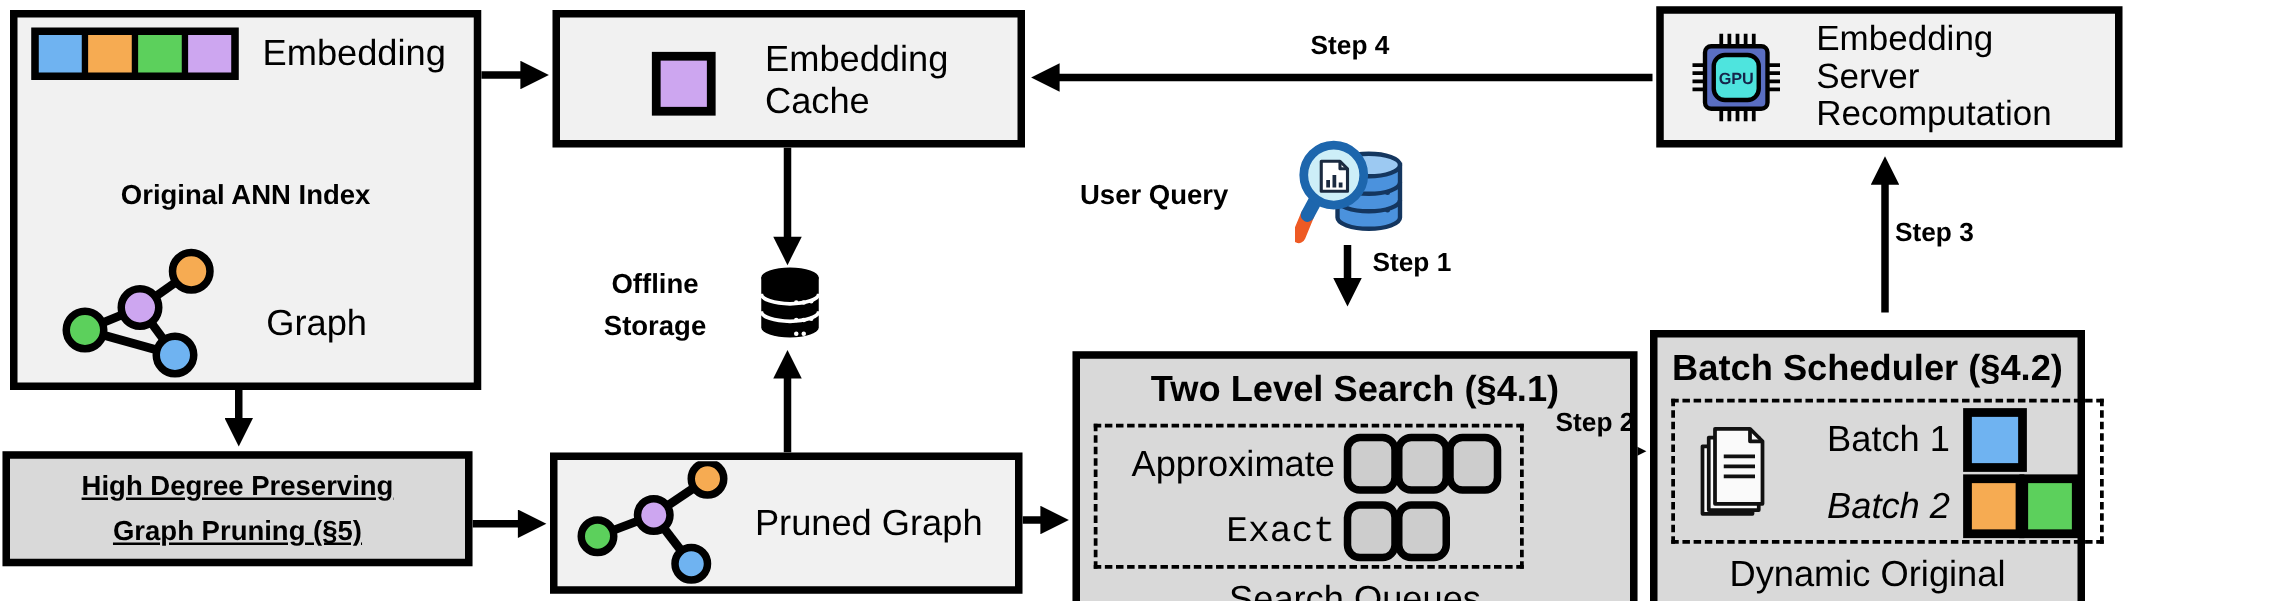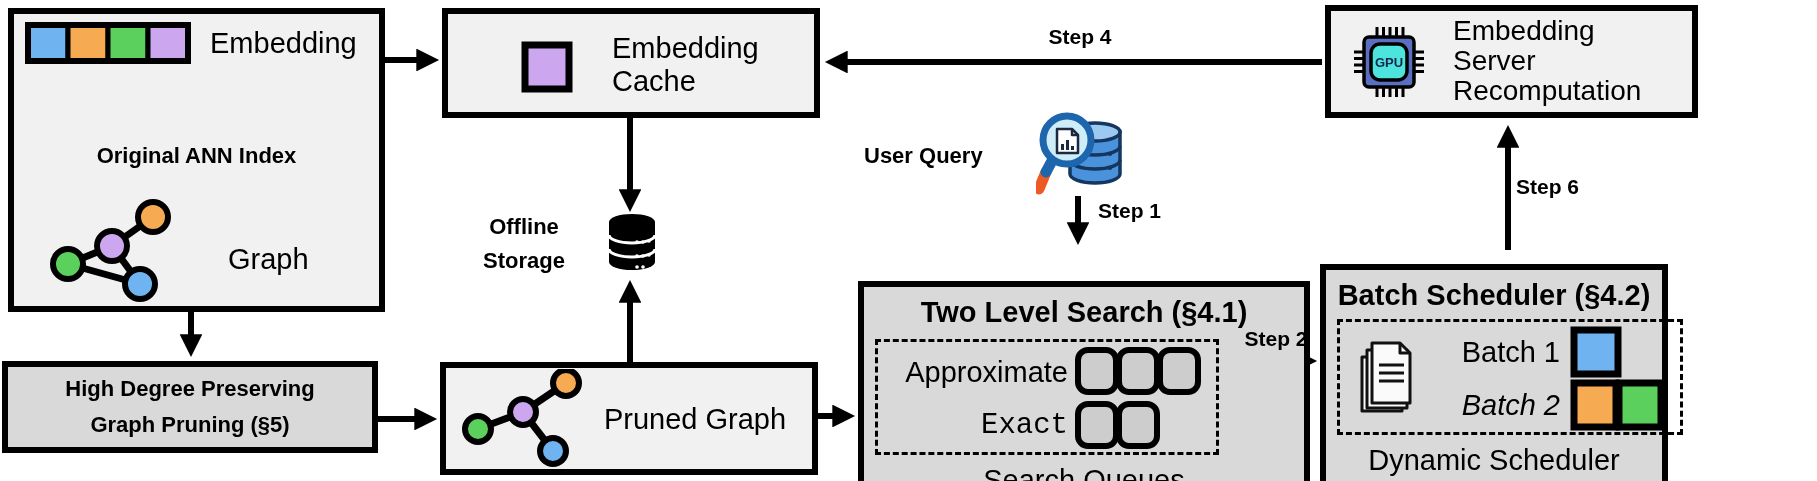--- a/index.html
+++ b/index.html
@@ -62,24 +62,24 @@
         <line x1="82" y1="66" x2="123" y2="37"></line>
         <line x1="82" y1="66" x2="38" y2="84"></line>
         <line x1="82" y1="66" x2="110" y2="104"></line>
         <line x1="38" y1="84" x2="110" y2="104"></line>
       </g>
       <circle cx="123" cy="37" r="15" stroke="#000" stroke-width="6" fill="#F6AB52"></circle>
       <circle cx="82" cy="66" r="15" stroke="#000" stroke-width="6" fill="#CDA6F0"></circle>
       <circle cx="38" cy="84" r="15" stroke="#000" stroke-width="6" fill="#5CD05C"></circle>
       <circle cx="110" cy="104" r="15" stroke="#000" stroke-width="6" fill="#6FB3F1"></circle>
     </svg>
-    <div class="lbl f29" style="left:214px;top:228px;">Graph</div>
-  </div>
-
-  <div class="box dark" style="left:2px;top:361px;width:376px;height:92px;display:flex;flex-direction:column;justify-content:center;">
+    <div class="lbl f29" style="left:199px;top:228px;">Graph</div>
+  </div>
+
+  <div class="box dark" style="left:2px;top:361px;width:376px;height:92px;display:flex;flex-direction:column;justify-content:center;text-decoration:underline;">
     <div class="b f30 center">High Degree Preserving</div>
     <div class="b f30 center">Graph Pruning (§5)</div>
   </div>
 
   <div class="box light" style="left:442px;top:8px;width:378px;height:110px;">
     <svg class="abs" style="left:72px;top:26px;" width="54" height="54" viewBox="0 0 54 54">
       <rect x="5" y="5" width="44" height="44" stroke="#000" stroke-width="7" fill="#CDA6F0"></rect>
     </svg>
     <div class="lbl f29" style="left:164px;top:18px;line-height:33px;">
       <div>Embedding</div>
@@ -186,23 +186,23 @@
       <div class="lbl f29 right" style="left:80px;top:10px;width:140px;line-height:40px;">Batch 1</div>
       <svg class="abs" style="left:228px;top:2px;" width="56" height="56" viewBox="0 0 56 56">
         <rect x="6" y="6" width="44" height="44" stroke="#000" stroke-width="7" fill="#6FB3F1"></rect>
       </svg>
       <div class="lbl f29 right" style="left:80px;top:63px;width:140px;line-height:40px;font-style:italic;">Batch 2</div>
       <svg class="abs" style="left:228px;top:55px;" width="100" height="56" viewBox="0 0 100 56">
         <rect x="6" y="6" width="42" height="44" stroke="#000" stroke-width="7" fill="#F6AB52"></rect>
         <rect x="51" y="6" width="42" height="44" stroke="#000" stroke-width="7" fill="#5CD05C"></rect>
       </svg>
     </div>
-    <div class="lbl f29 center" style="left:0;top:173px;width:100%;">Dynamic Scheduler</div>
-  </div>
-  <div class="lbl b f27" style="left:1516px;top:172px;">Step 6</div>
+    <div class="lbl f29 center" style="left:0;top:173px;width:100%;">Dynamic Original</div>
+  </div>
+  <div class="lbl b f27" style="left:1516px;top:172px;">Step 3</div>
 
   <div class="box light" style="left:1325px;top:5px;width:373px;height:113px;">
     <svg class="abs" style="left:20px;top:13px;" width="76" height="76" viewBox="0 0 76 76">
       <g stroke="#000" stroke-width="3">
         <line x1="26" y1="3" x2="26" y2="13"></line>
           <line x1="32.5" y1="3" x2="32.5" y2="13"></line>
           <line x1="39" y1="3" x2="39" y2="13"></line>
           <line x1="45.5" y1="3" x2="45.5" y2="13"></line>
           <line x1="52" y1="3" x2="52" y2="13"></line>
         <line x1="26" y1="63" x2="26" y2="73"></line>

